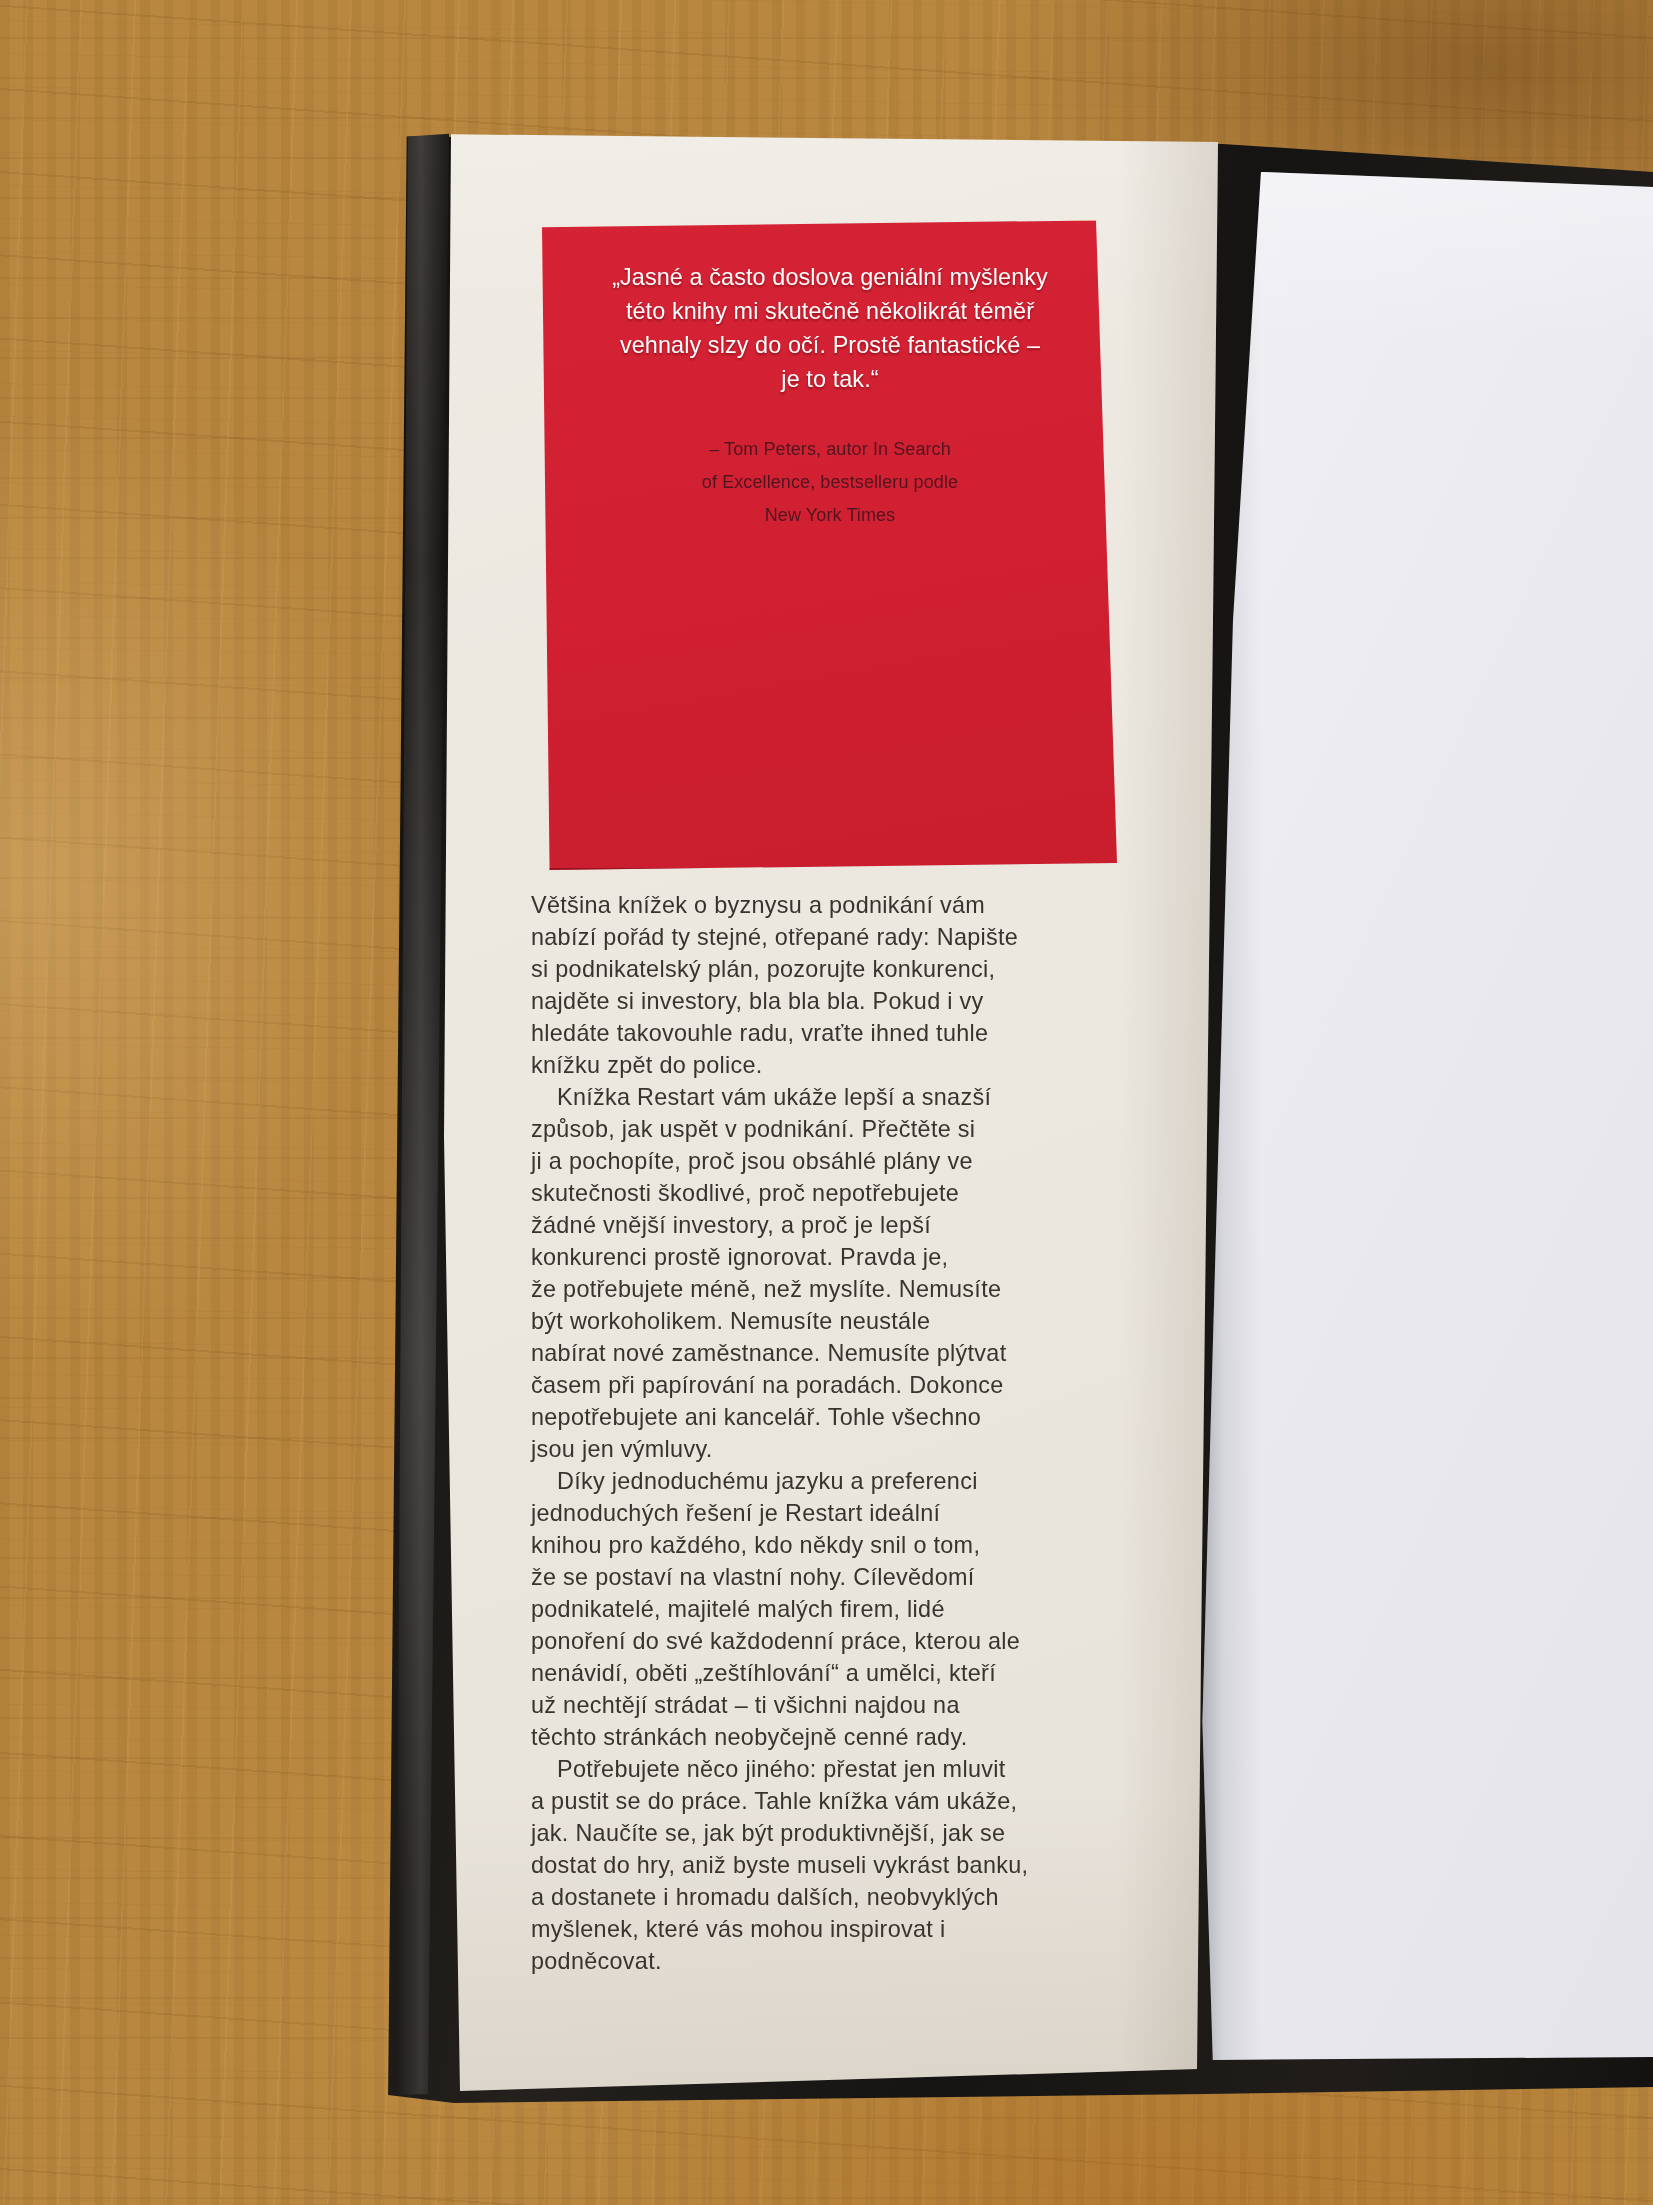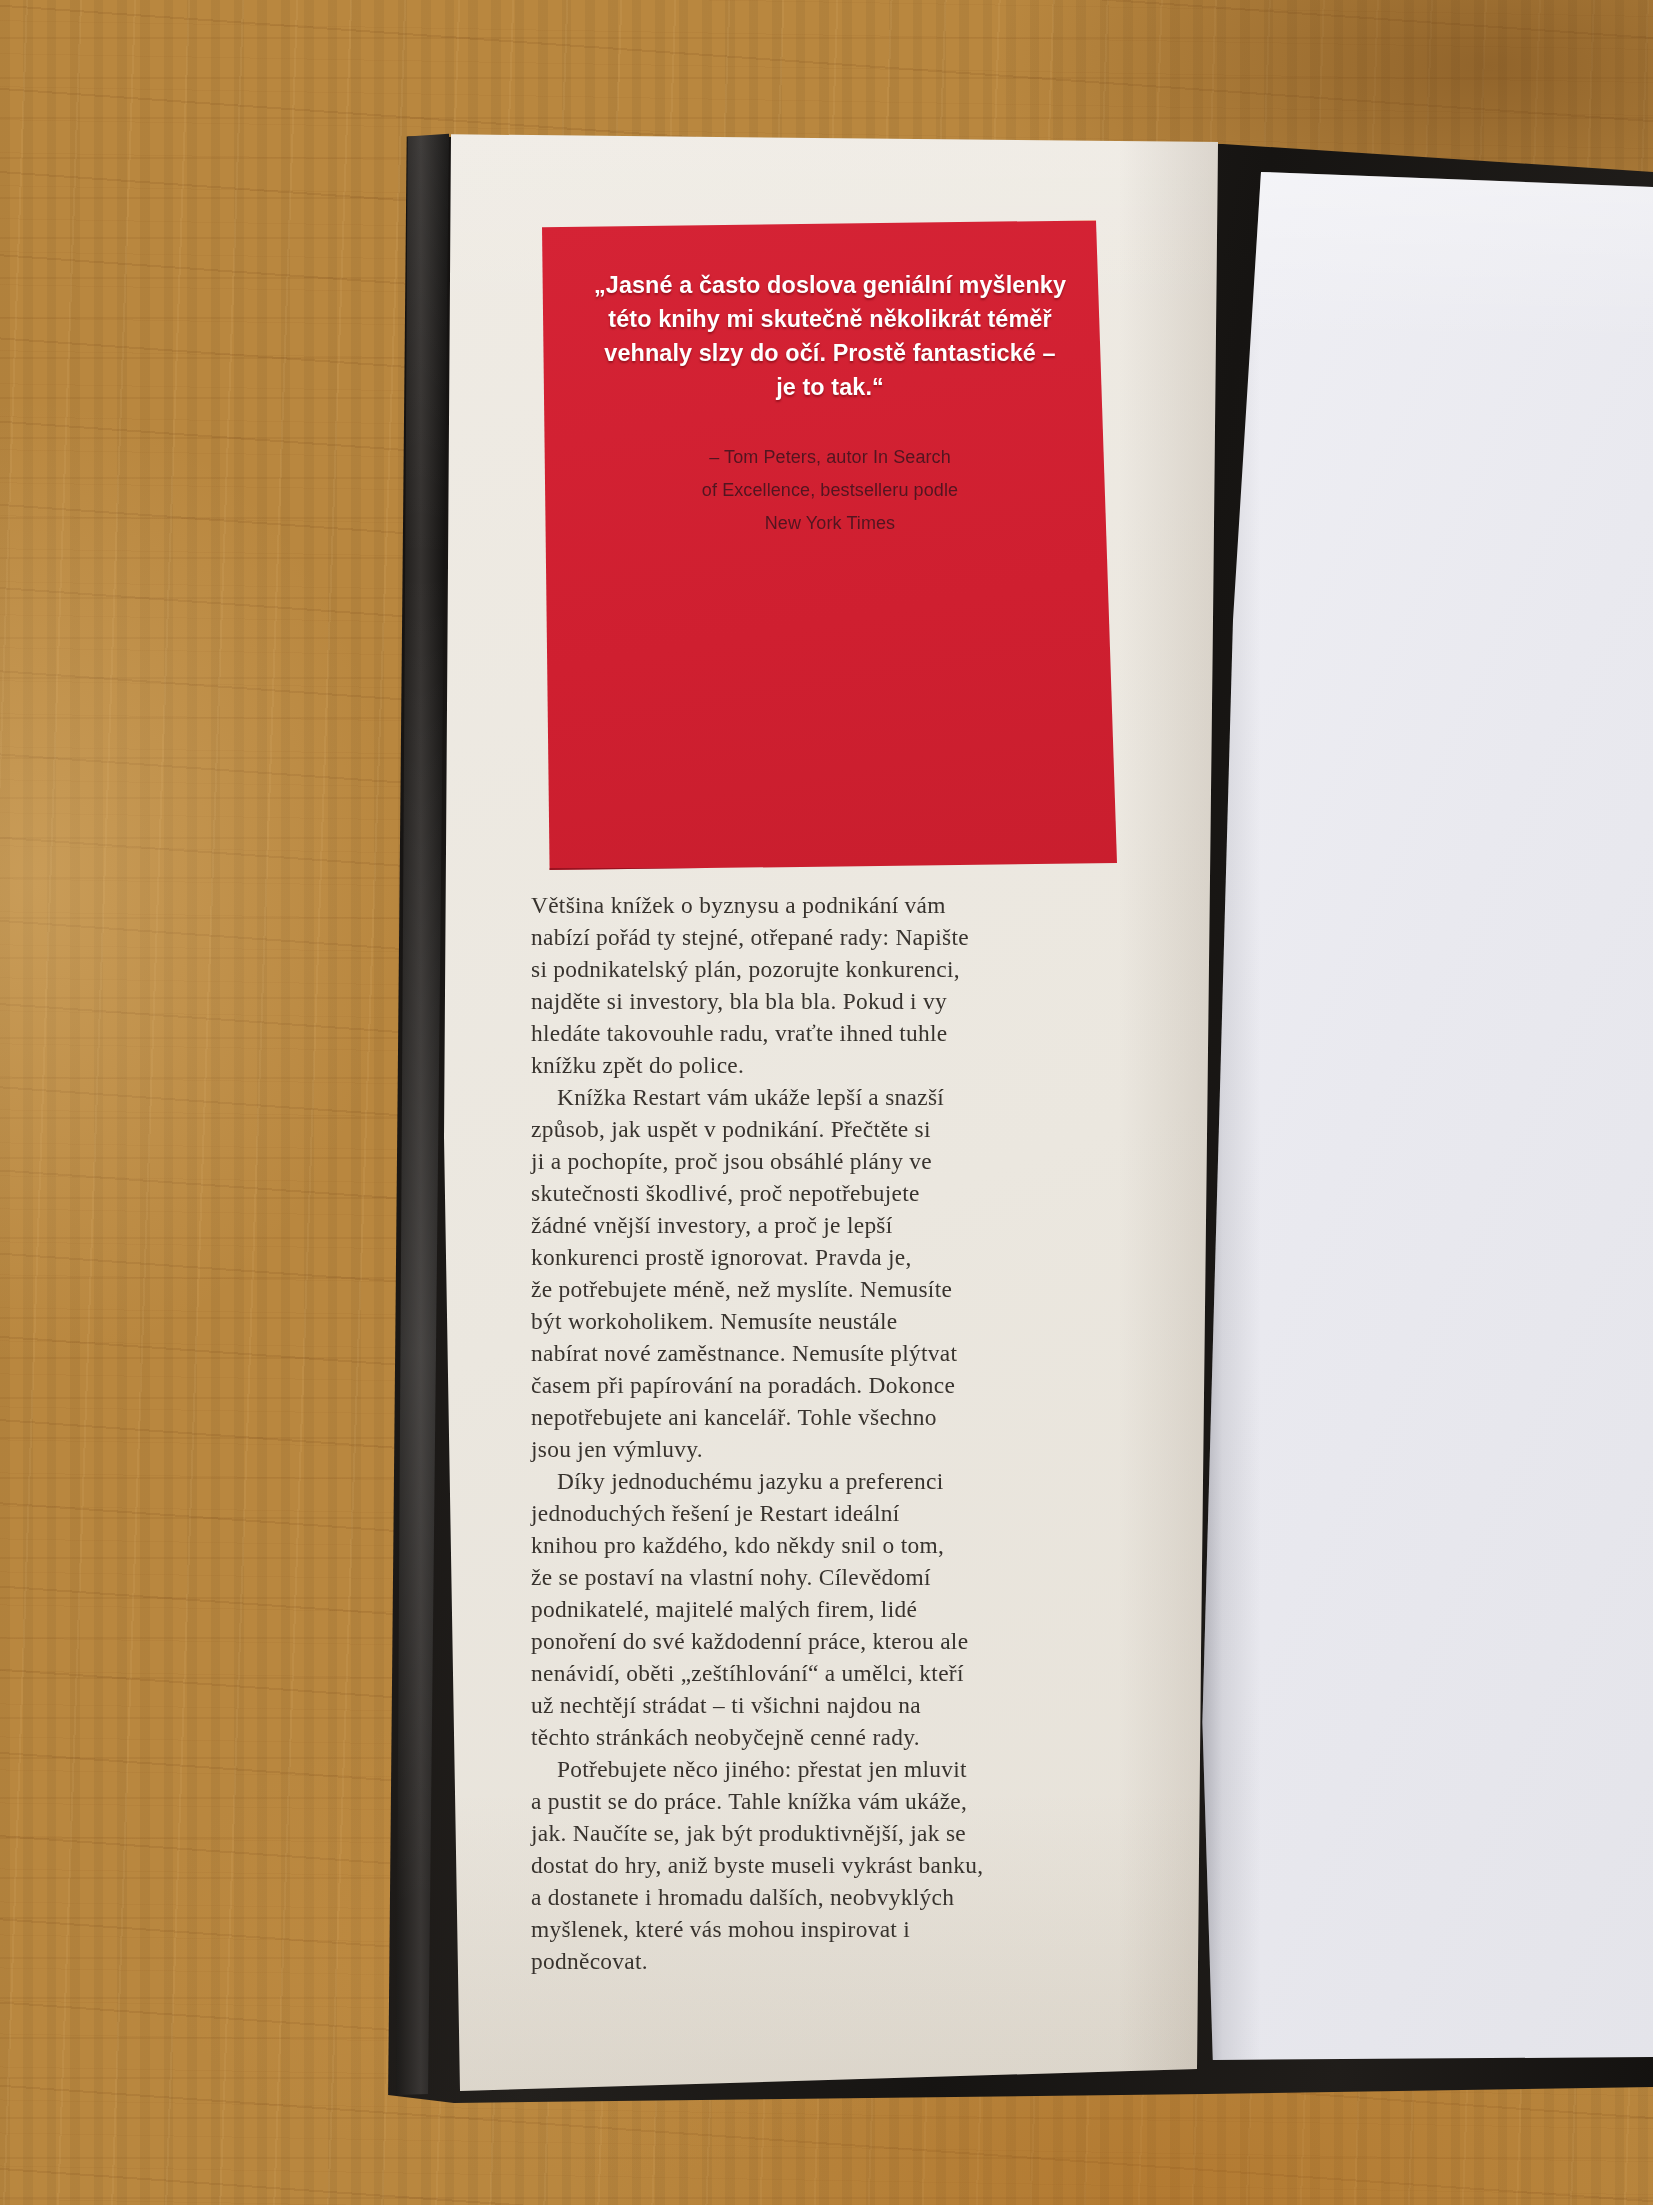--- a/index.html
+++ b/index.html
@@ -64,37 +64,37 @@
   .panel{
     position:absolute;left:542px;top:219px;width:576px;height:652px;
     background:
       linear-gradient(to bottom, rgba(255,196,130,0.75) 0 2.1px, transparent 2.1px),
       linear-gradient(to top, rgba(110,8,20,0.55) 0 2.8px, transparent 2.8px),
       linear-gradient(170deg, #d52335, #cf1f30 60%, #c91e2e);
     clip-path:polygon(0px 8.3px,554px 1.4px,575px 644px,7.6px 651px);
   }
   .panel-inner{padding:41px 32px 0 32px;text-align:center;}
   .quote{
-    margin:8px;white-space:pre-line;
-    font-weight:700;font-size:23.4px;line-height:34px;letter-spacing:0.1px;
+    margin:0;white-space:pre-line;
+    font-weight:400;font-size:23.4px;line-height:34px;letter-spacing:0.1px;
     color:#ffffff;text-shadow:0 2.1px 2.1px rgba(105,8,14,0.55);
   }
   .attribution{
     margin:0;white-space:pre-line;
     font-weight:400;font-size:18px;line-height:33px;letter-spacing:0.1px;
     color:#521520;
   }
   .attr-1{margin-top:37px;}
   .quote-2{margin-top:30px;}
   .attr-2{margin-top:18px;}
 
   
   .blurb{
     position:absolute;left:531px;top:889px;width:655px;
-    color:#38332e;font-size:23.4px;line-height:32px;letter-spacing:0.3px;font-family:Liberation Serif, serif;
+    color:#38332e;font-size:23.4px;line-height:32px;letter-spacing:0.3px;
   }
   .blurb p{margin:0;white-space:pre-line;}
   .blurb p.indent{text-indent:26px;}
 </style>
 </head>
 <body>
 
 <div id="canvas">
 
   <div class="wood"></div>

